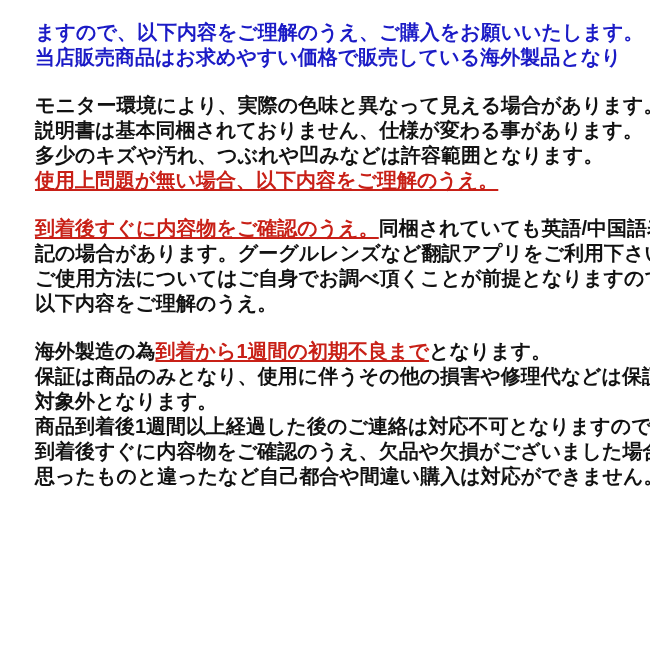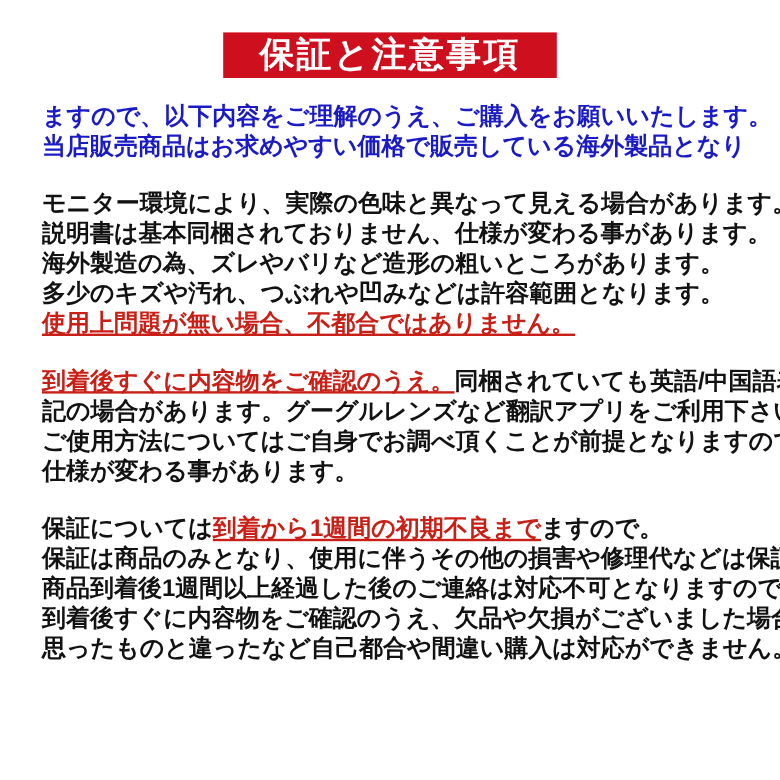--- a/index.html
+++ b/index.html
@@ -42,42 +42,39 @@
     color:var(--c-highlight);
     text-decoration:underline;
     text-decoration-thickness:2px;
     text-underline-offset:2px;
   }
 </style>
 </head>
 <body>
 
 <div class="page">
-  <div class="header-box">
-    <span>保証と注意事項</span>
-  </div>
   <div class="notice-body" id="paragraphs-container">
       <div class="para para-intro">
         <div class="line"><span class="seg-normal">ますので、以下内容をご理解のうえ、ご購入をお願いいたします。</span></div>
         <div class="line"><span class="seg-normal">当店販売商品はお求めやすい価格で販売している海外製品となり</span></div>
       </div>
       <div class="para">
         <div class="line"><span class="seg-normal">モニター環境により、実際の色味と異なって見える場合があります。</span></div>
         <div class="line"><span class="seg-normal">説明書は基本同梱されておりません、仕様が変わる事があります。</span></div>
-        <div class="line"><span class="seg-normal">海外製造の為、ズレやバリなど造形の粗いところがあります。</span></div>
         <div class="line"><span class="seg-normal">多少のキズや汚れ、つぶれや凹みなどは許容範囲となります。</span></div>
-        <div class="line"><span class="seg-highlight">使用上問題が無い場合、不都合ではありません。</span></div>
+        <div class="line"><span class="seg-highlight">使用上問題が無い場合、以下内容をご理解のうえ。</span></div>
       </div>
       <div class="para">
         <div class="line"><span class="seg-highlight">到着後すぐに内容物をご確認のうえ。</span><span class="seg-normal">同梱されていても英語/中国語表</span></div>
         <div class="line"><span class="seg-normal">記の場合があります。グーグルレンズなど翻訳アプリをご利用下さい。</span></div>
         <div class="line"><span class="seg-normal">ご使用方法についてはご自身でお調べ頂くことが前提となりますので、</span></div>
-        <div class="line"><span class="seg-normal">仕様が変わる事があります。</span></div>
+        <div class="line"><span class="seg-normal">以下内容をご理解のうえ。</span></div>
       </div>
       <div class="para">
-        <div class="line"><span class="seg-normal">保証については</span><span class="seg-highlight">到着から1週間の初期不良まで</span><span class="seg-normal">ますので。</span></div>
+        <div class="line"><span class="seg-normal">海外製造の為</span><span class="seg-highlight">到着から1週間の初期不良まで</span><span class="seg-normal">となります。</span></div>
         <div class="line"><span class="seg-normal">保証は商品のみとなり、使用に伴うその他の損害や修理代などは保証</span></div>
+        <div class="line"><span class="seg-normal">対象外となります。</span></div>
         <div class="line"><span class="seg-normal">商品到着後1週間以上経過した後のご連絡は対応不可となりますので、</span></div>
         <div class="line"><span class="seg-normal">到着後すぐに内容物をご確認のうえ、欠品や欠損がございました場合</span></div>
         <div class="line"><span class="seg-normal">思ったものと違ったなど自己都合や間違い購入は対応ができません。</span></div>
       </div>
     </div>
 </div>
 
 </body></html>

